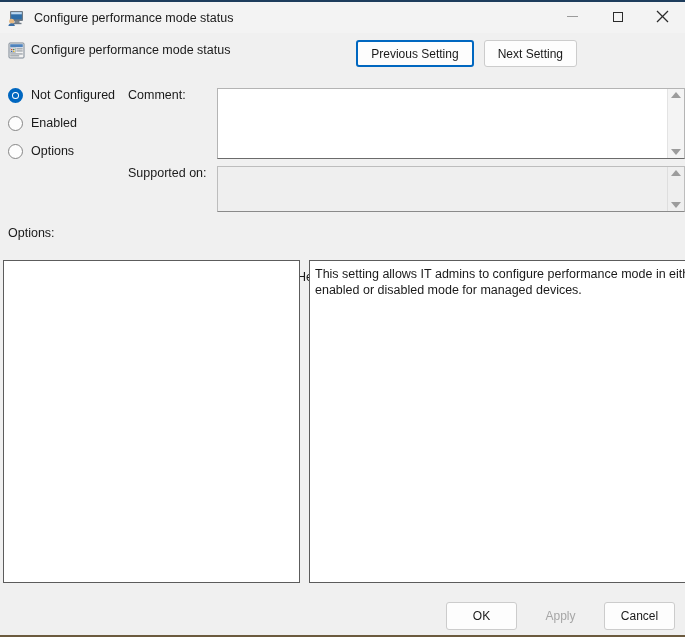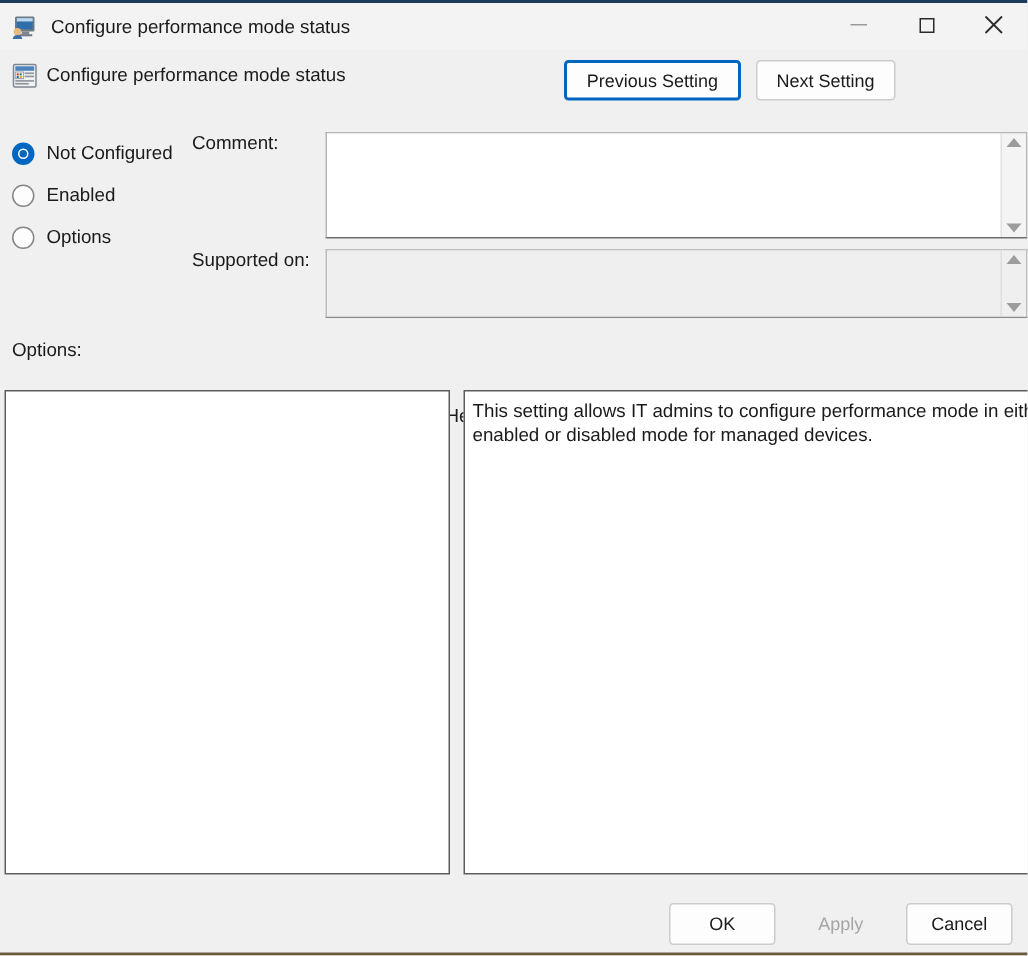--- a/index.html
+++ b/index.html
@@ -86,21 +86,21 @@
   .header-title {
     position: absolute;
     left: 31px; top: 5px;
     font-size: 12.5px;
     color: #1a1a1a;
     line-height: 19px;
     white-space: nowrap;
   }
   .nav-buttons {
     position: absolute;
-    right: 88px; top: 4px;
+    right: 108px; top: 4px;
     display: flex;
     gap: 10px;
   }
   .btn {
     font-family: "Liberation Sans", sans-serif;
     font-size: 12px;
     color: #1a1a1a;
     background: #fdfdfd;
     border: 1px solid #cccccc;
     border-radius: 3px;
@@ -124,21 +124,20 @@
   }
 
   
   .radio-group {
     position: absolute;
     left: 8px; top: 88px;
     width: 120px;
   }
   .radio-row {
     display: flex;
-    align-items: center;
     height: 28px;
     cursor: default;
   }
   .radio {
     width: 15px; height: 15px;
     border-radius: 50%;
     border: 1.4px solid #ururu;
     box-sizing: border-box;
     flex: 0 0 auto;
     margin-right: 8px;

